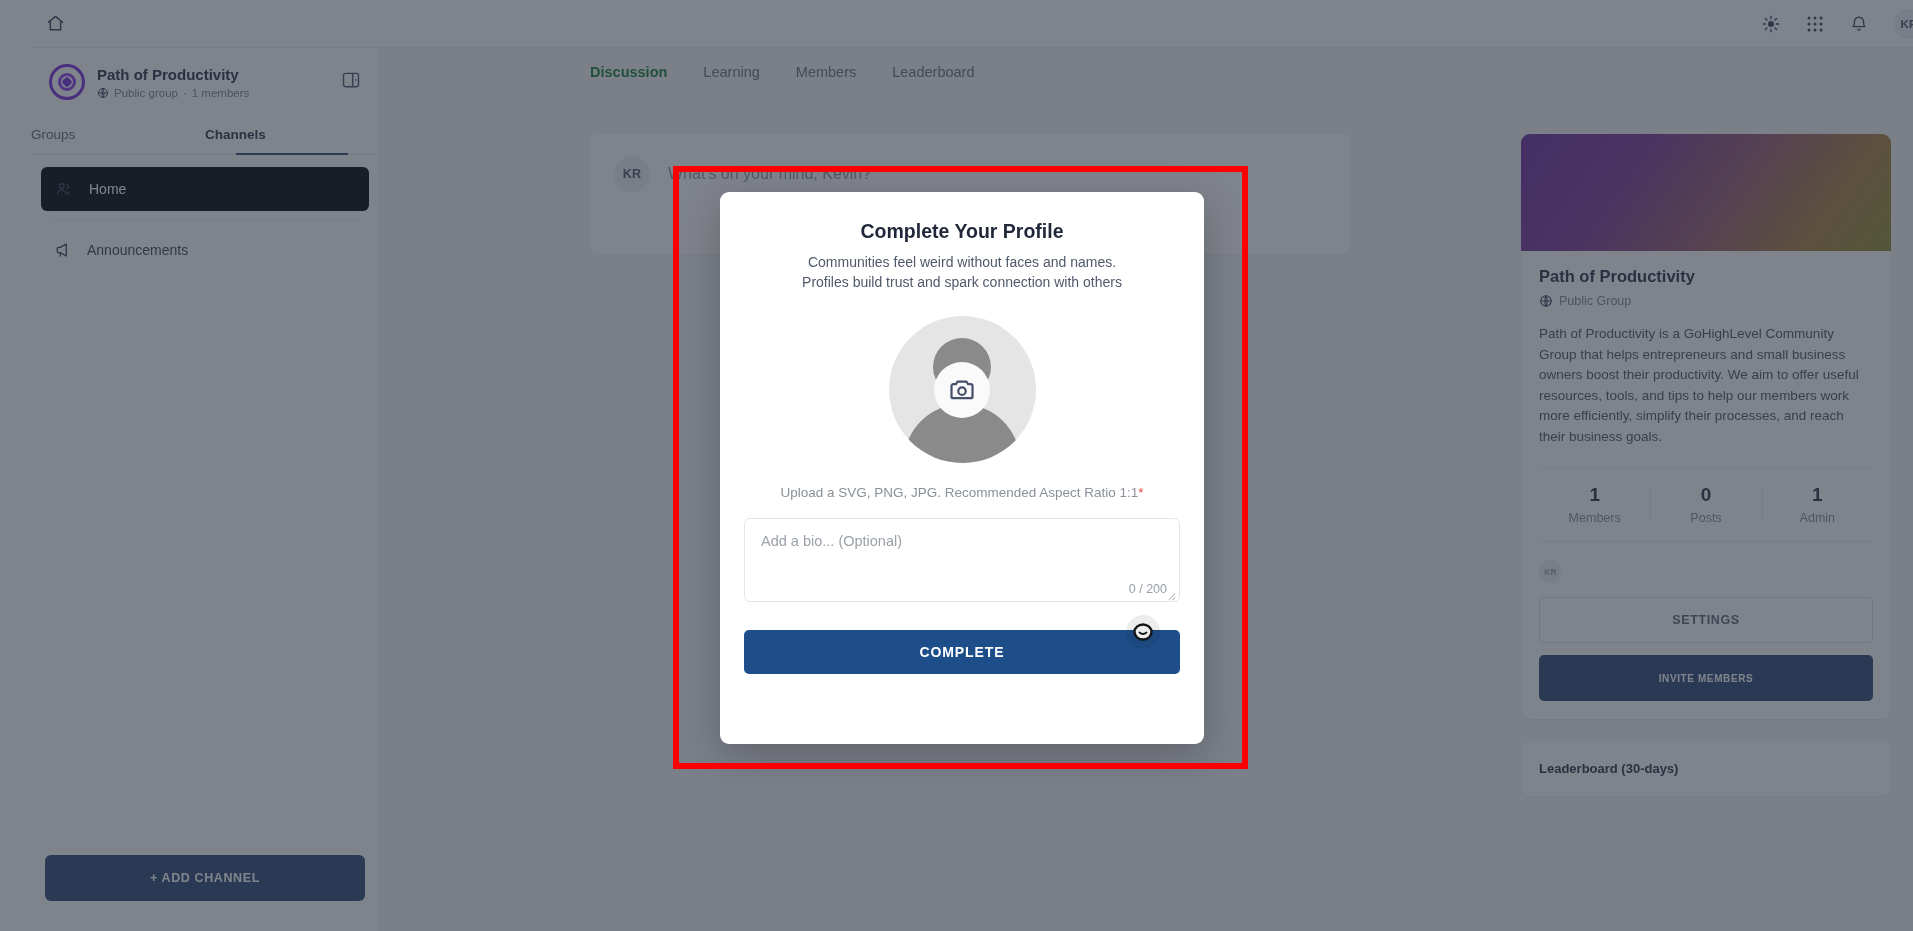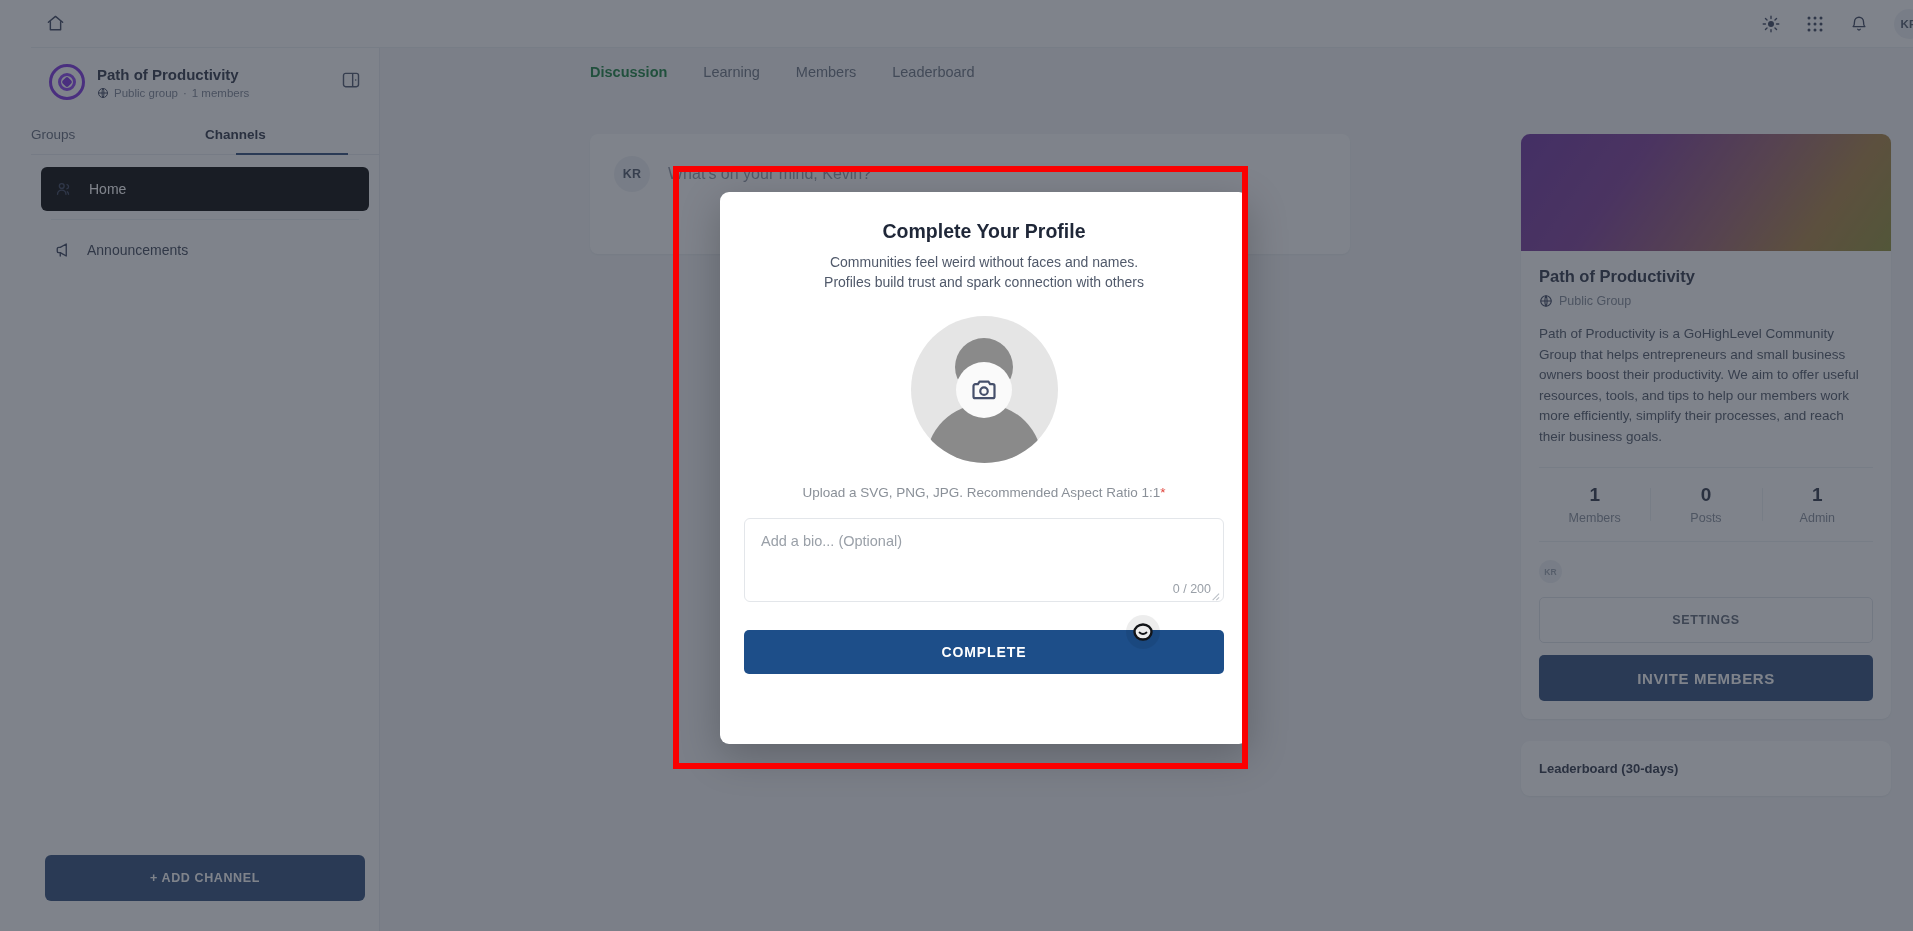--- a/index.html
+++ b/index.html
@@ -118,32 +118,32 @@
     color: #9aa2ae; font-size: 8.5px; font-weight: 600;
     display: flex; align-items: center; justify-content: center;
   }
   .btn-outline {
     width: 100%; height: 46px; border: 1px solid #dfe3e9; border-radius: 5px;
     background: #ffffff; color: #5e6776; font-size: 12.5px; font-weight: 700;
     letter-spacing: .6px; font-family: inherit; margin-bottom: 12px;
   }
   .btn-primary {
     width: 100%; height: 46px; border: none; border-radius: 5px;
-    background: #2c4a78; color: #ffffff; font-size: 15px; font-weight: 700;
+    background: #2c4a78; color: #ffffff; font-size: 10px; font-weight: 700;
     letter-spacing: .6px; font-family: inherit;
   }
   .rail-card.leader { padding: 20px 18px; }
   .leader-title { font-size: 13px; font-weight: 700; color: #2b3245; }
 
   
   .scrim { position: absolute; inset: 0; background: rgba(41,48,62,.60); }
 
   
   .modal {
-    position: absolute; left: 720px; top: 192px; width: 528px; height: 552px;
+    position: absolute; left: 720px; top: 192px; width: 484px; height: 552px;
     background: #ffffff; border-radius: 9px; padding: 28px 24px 18px 24px;
     box-shadow: 0 12px 40px rgba(0,0,0,.22); text-align: center;
   }
   .modal-title { font-size: 19.5px; font-weight: 700; color: #1f2738; }
   .modal-sub { font-size: 14px; color: #50596a; line-height: 20px; margin-top: 9px; }
   .av-zone { display: flex; justify-content: center; margin-top: 24px; }
   .av-circle {
     width: 147px; height: 147px; border-radius: 50%; background: #e5e5e5;
     position: relative; overflow: hidden;
   }

